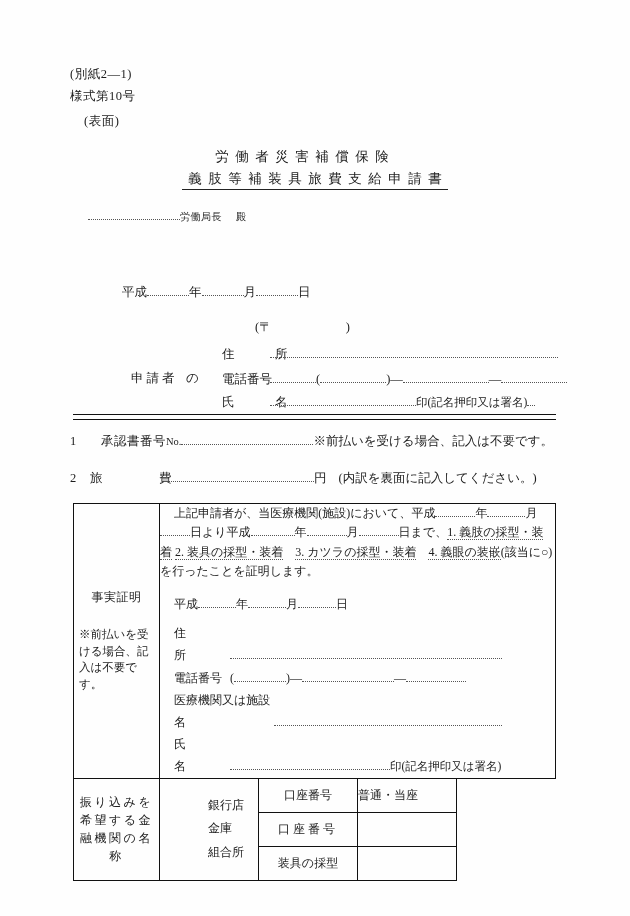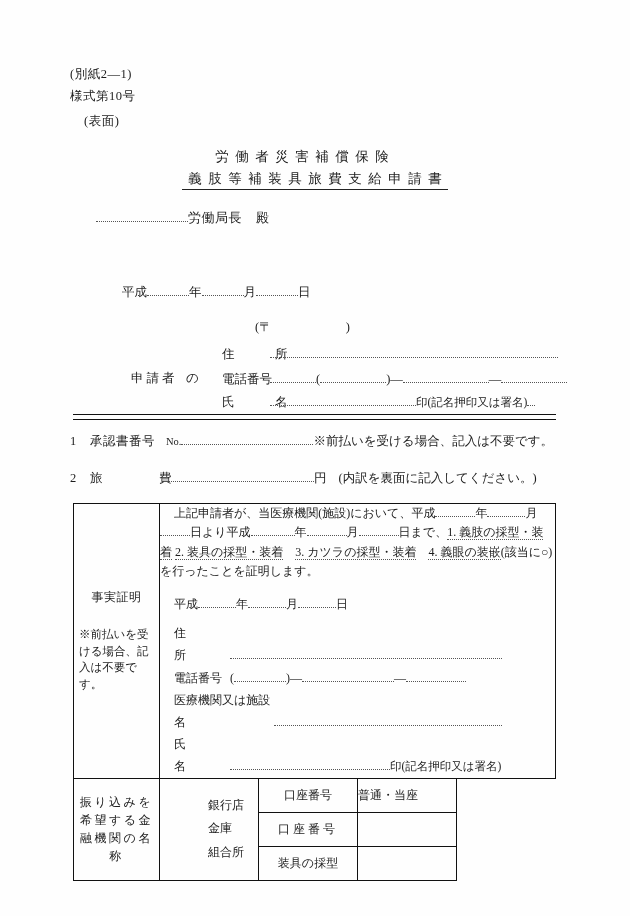--- a/index.html
+++ b/index.html
@@ -62,22 +62,22 @@
     letter-spacing: 6.5px;
     text-indent: 6.5px;
     border-bottom: 1px solid #222;
     padding-bottom: 1px;
     display: inline-block;
   }
 
   
   #addressee {
     position: absolute;
-    left: 96px; top: 209px;
-    font-size: 13px;
+    left: 88px; top: 209px;
+    font-size: 10px;
     white-space: nowrap;
   }
   #addressee .lead { width: 92px; }
   #addressee .who { letter-spacing: .5px; }
   #addressee .hon { margin-left: 14px; }
 
   
   #statement {
     position: absolute;
     left: 88px; top: 244px;
@@ -149,21 +149,21 @@
   
   .item {
     position: absolute;
     left: 70px;
     font-size: 12.5px;
     white-space: nowrap;
   }
   #item-1 { top: 432px; }
   #item-2 { top: 469px; }
   .item .num { display: inline-block; width: 20px; }
-  #item-1 .lbl { display: inline-block; width: 76px; letter-spacing: .5px; }
+  #item-1 .lbl { display: inline-block; width: 76px; letter-spacing: .5px; text-align: right; }
   #item-1 .no  { font-size: 10.5px; }
   #item-1 .dotted { width: 132px; }
   #item-2 .lbl { display: inline-block; width: 76px; letter-spacing: 22px; }
   #item-2 .dotted { width: 148px; }
   #item-2 .note { margin-left: 12px; }
 
   
   #form-table {
     position: absolute;
     left: 73px; top: 503px;

